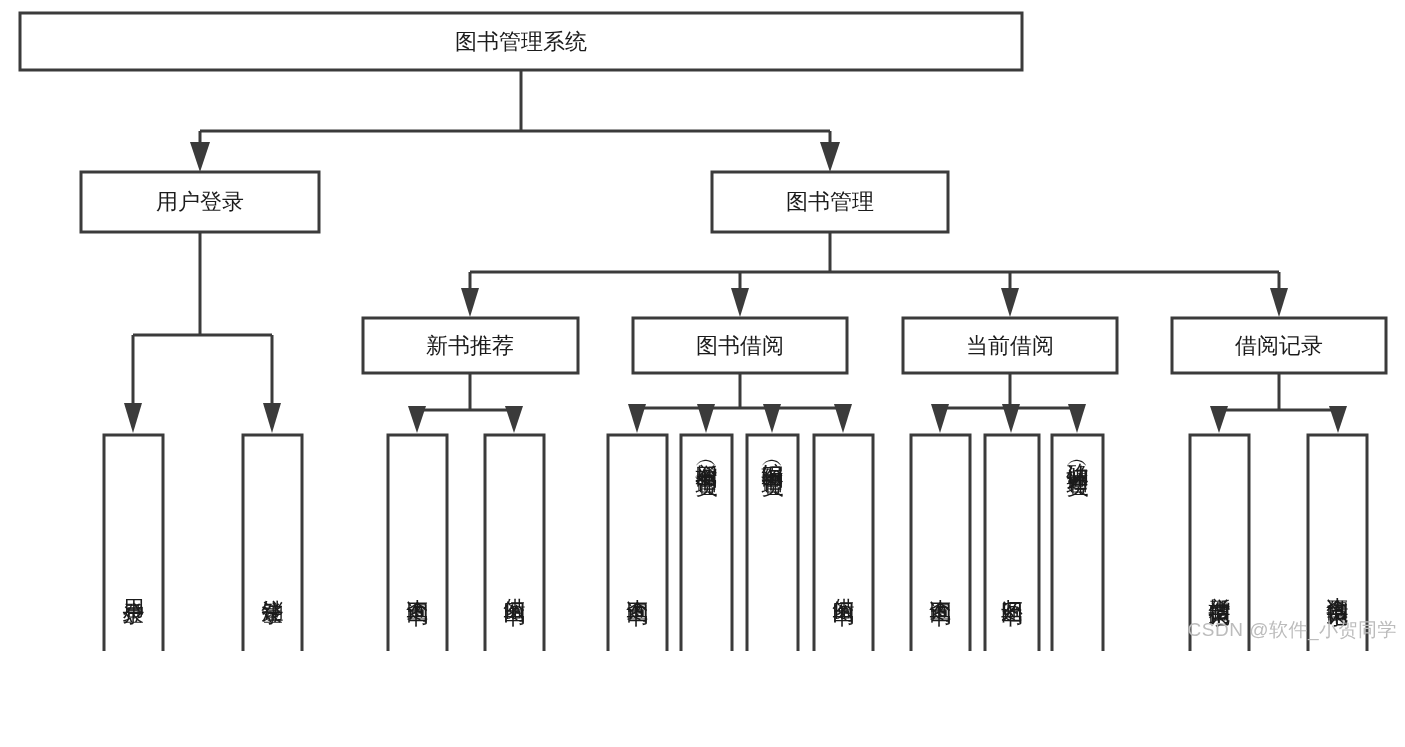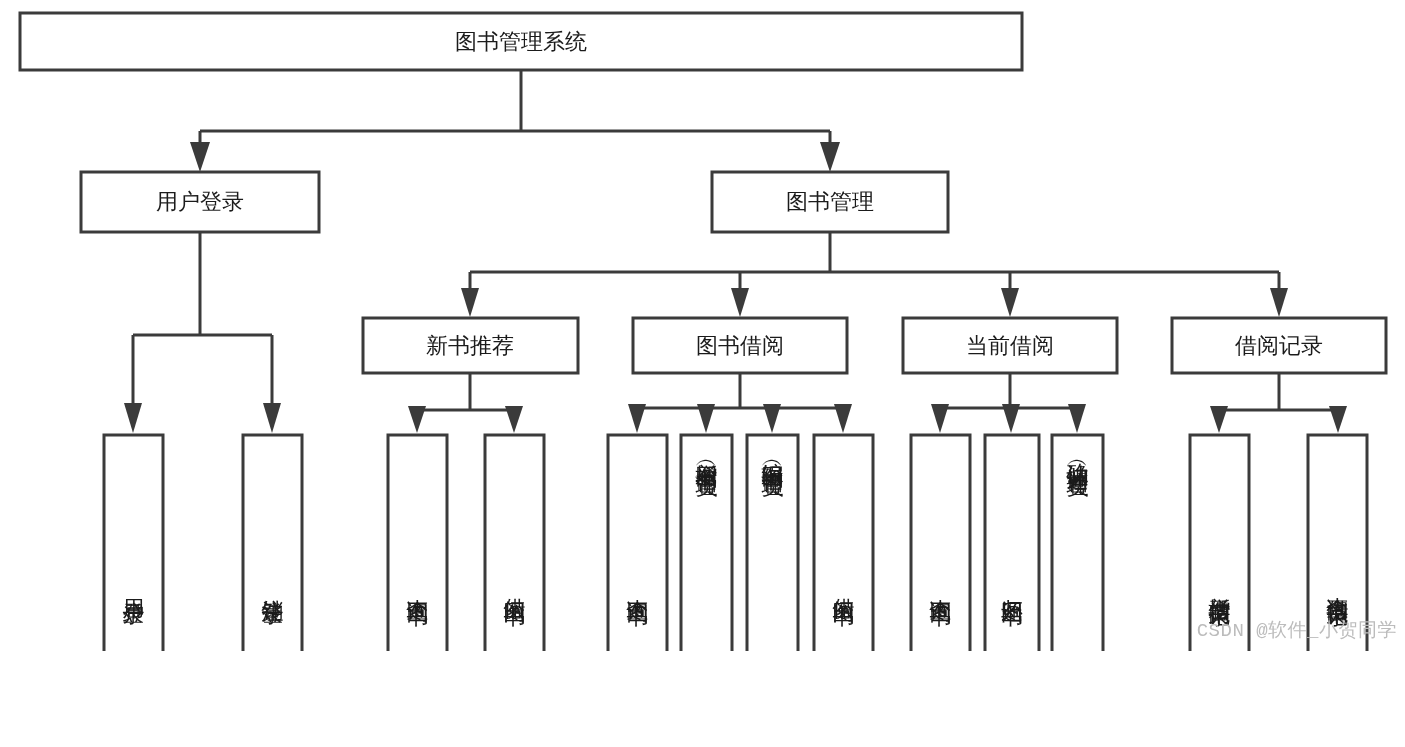--- a/index.html
+++ b/index.html
@@ -73,21 +73,21 @@
     font-size: 22px;
     line-height: 1.18;
     letter-spacing: 2px;
     color: #1b1b1b;
     white-space: nowrap;
   }
   .watermark {
     position: absolute;
     right: 8px;
     bottom: 8px;
-    font-family: Liberation Mono, monospace;
+    font-family: Liberation Sans, sans-serif;
     font-size: 19px;
     color: #bcbcbc;
     white-space: nowrap;
     letter-spacing: 0.5px;
   }
 </style>
 </head>
 <body>
 
 <div id="canvas">

